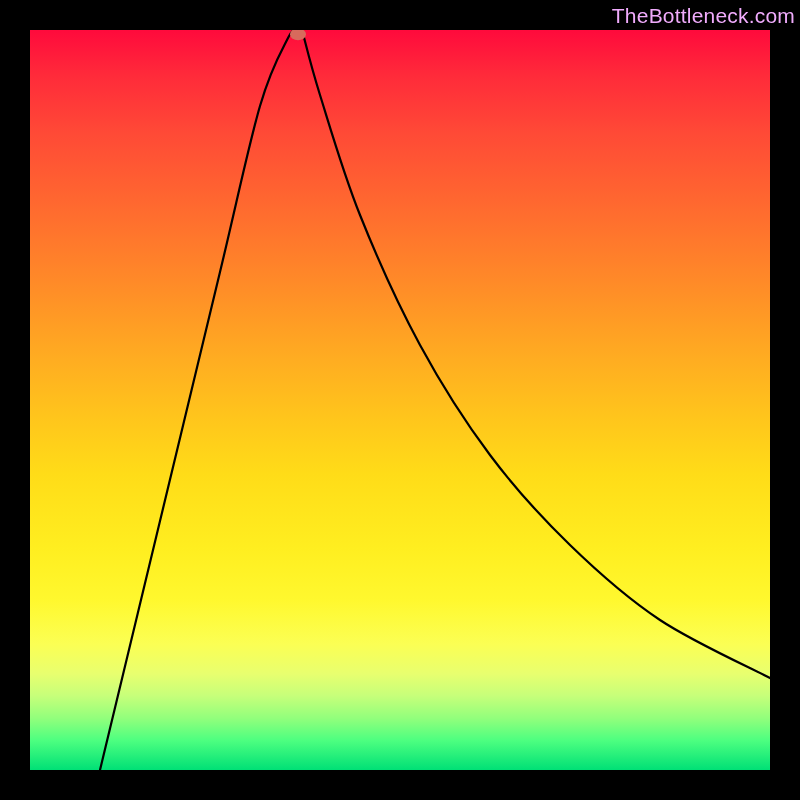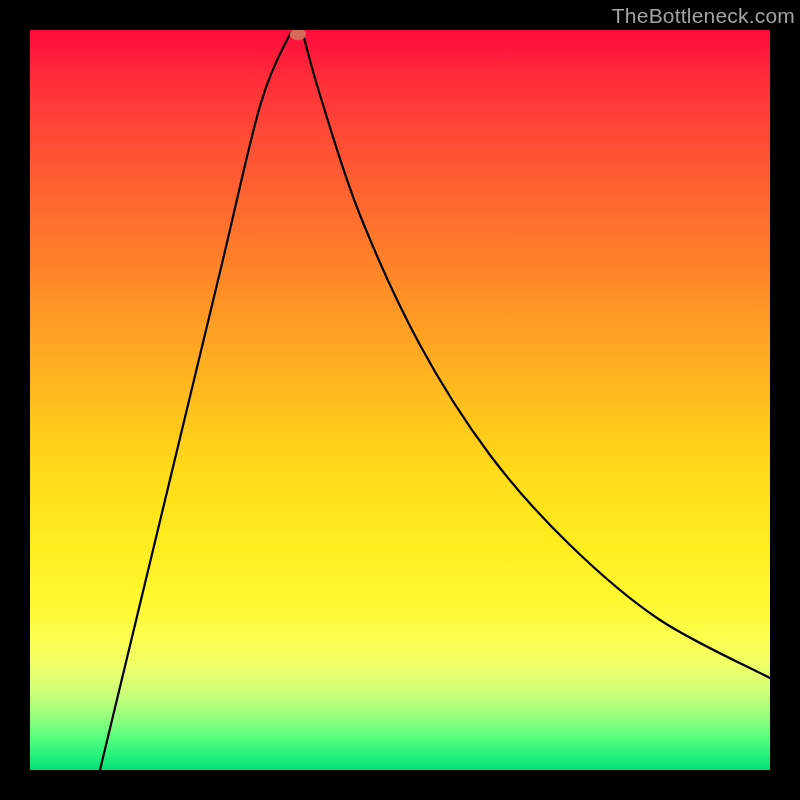--- a/index.html
+++ b/index.html
@@ -34,21 +34,21 @@
       #c6ff7a 90%,
       #92ff7c 93%,
       #4dff80 96%,
       #00e076 100%
     );
   }
   .watermark {
     position: absolute;
     top: 4px;
     right: 5px;
-    color: #a3a3a3;
+    color: #f0abfc;
     font-size: 21px;
     font-weight: 500;
     letter-spacing: 0.2px;
     z-index: 3;
     user-select: none;
   }
   svg {
     position: absolute;
     left: 0;
     top: 0;

